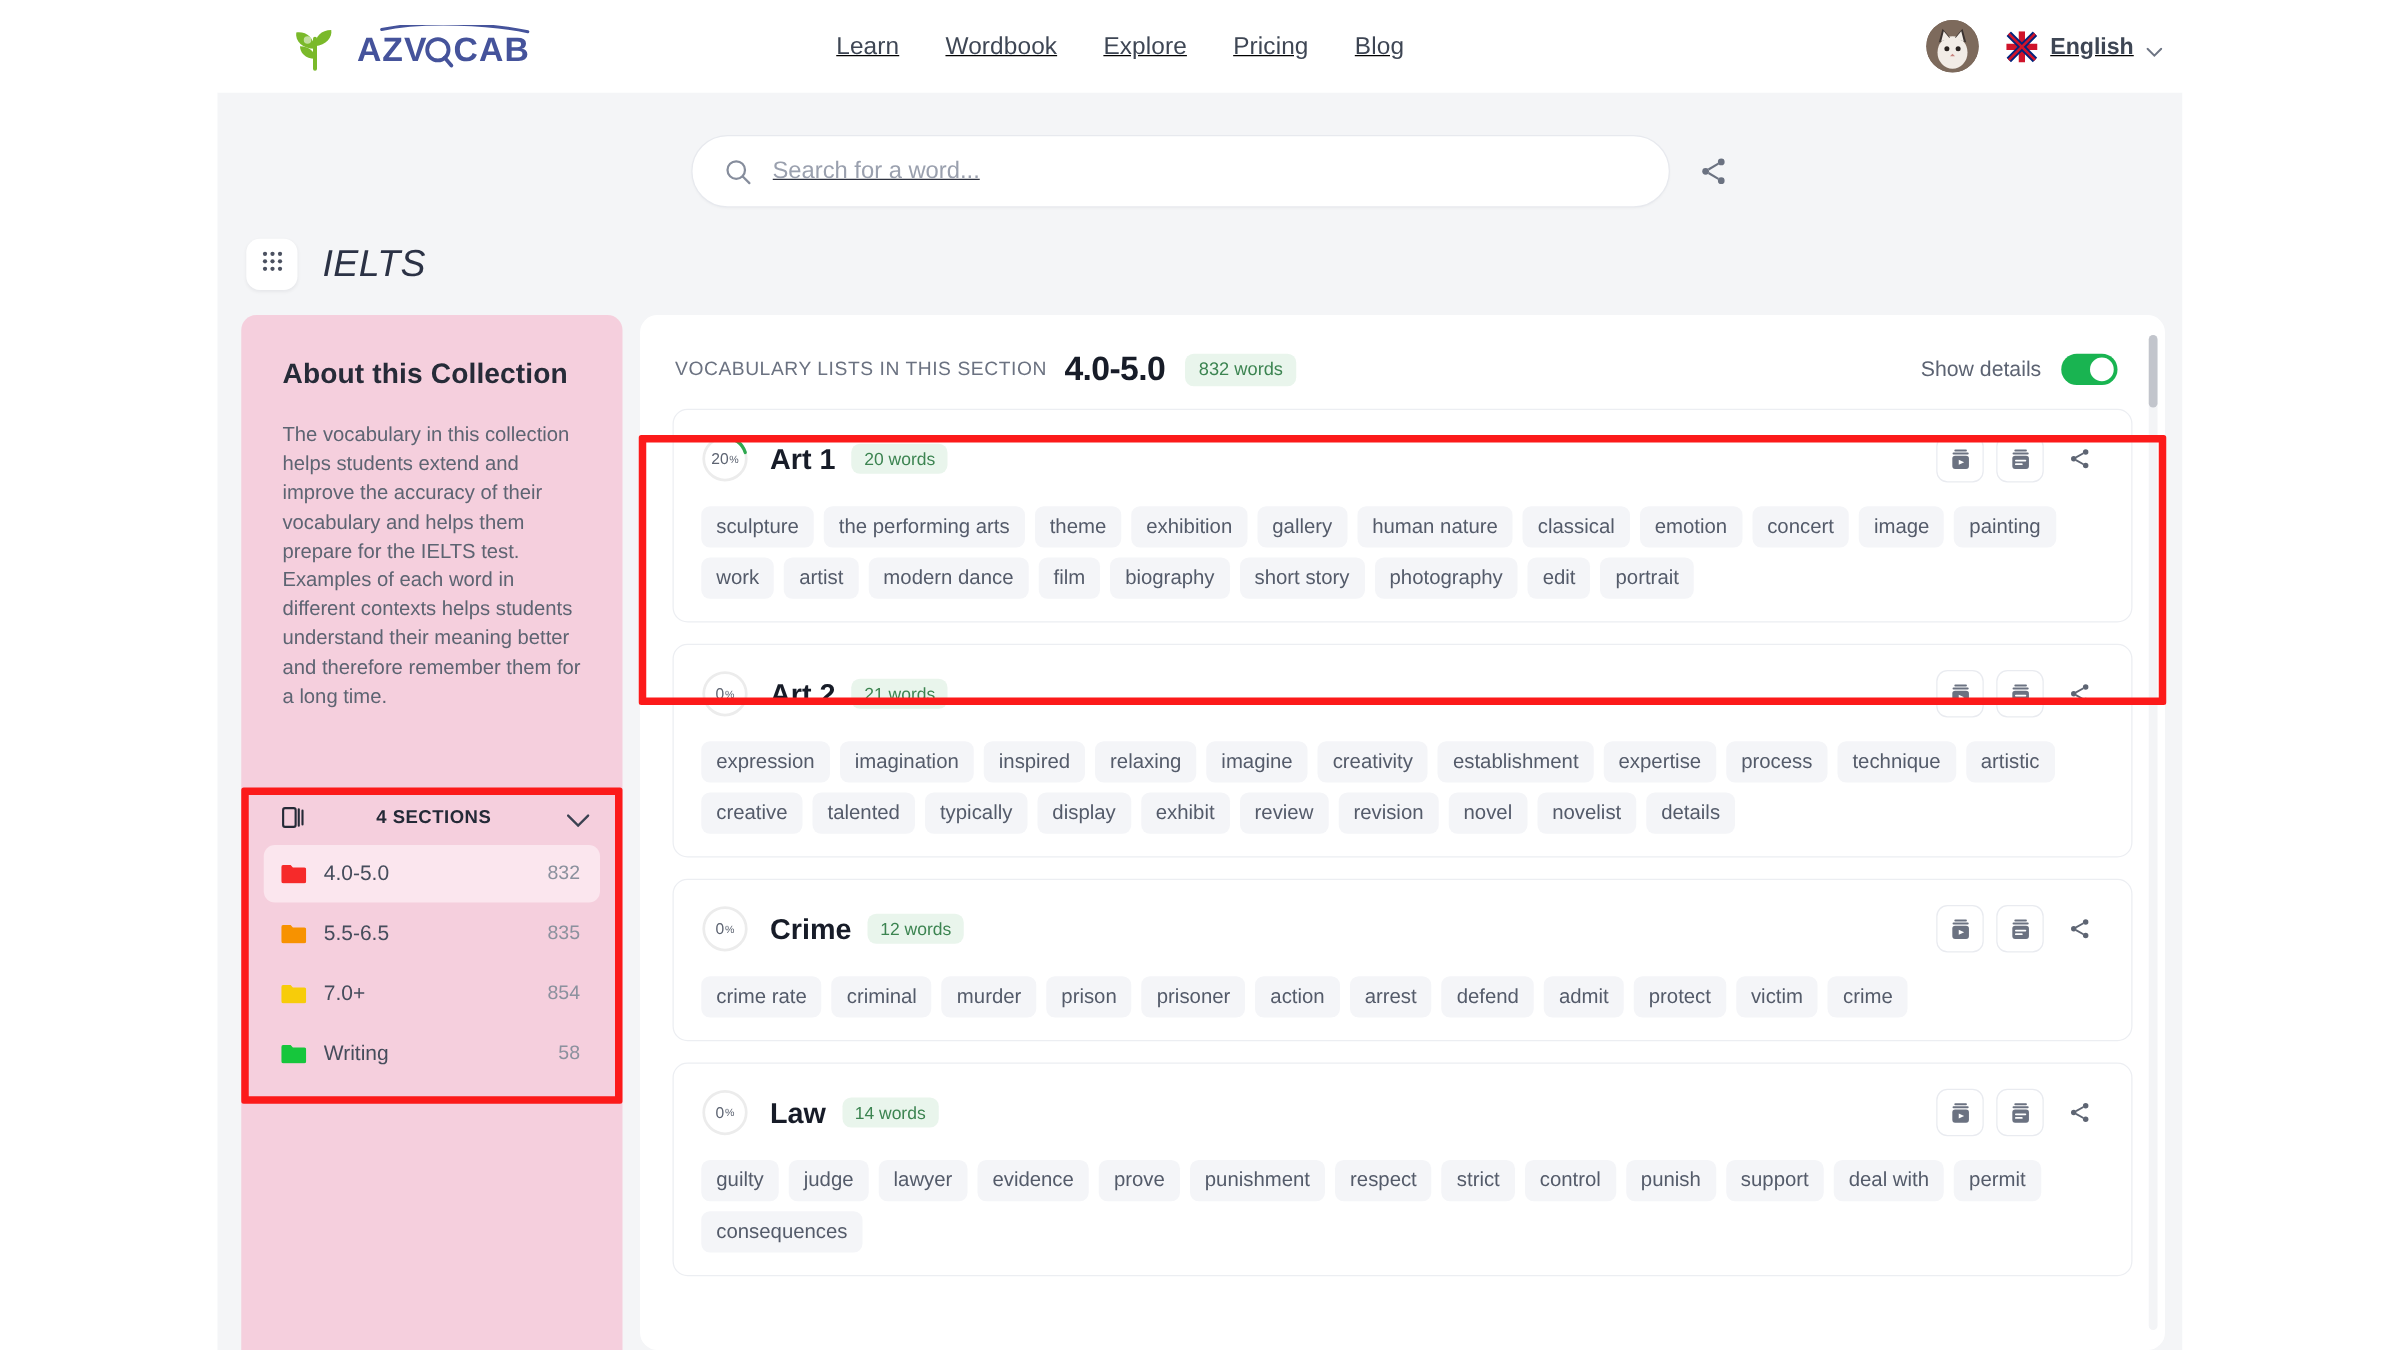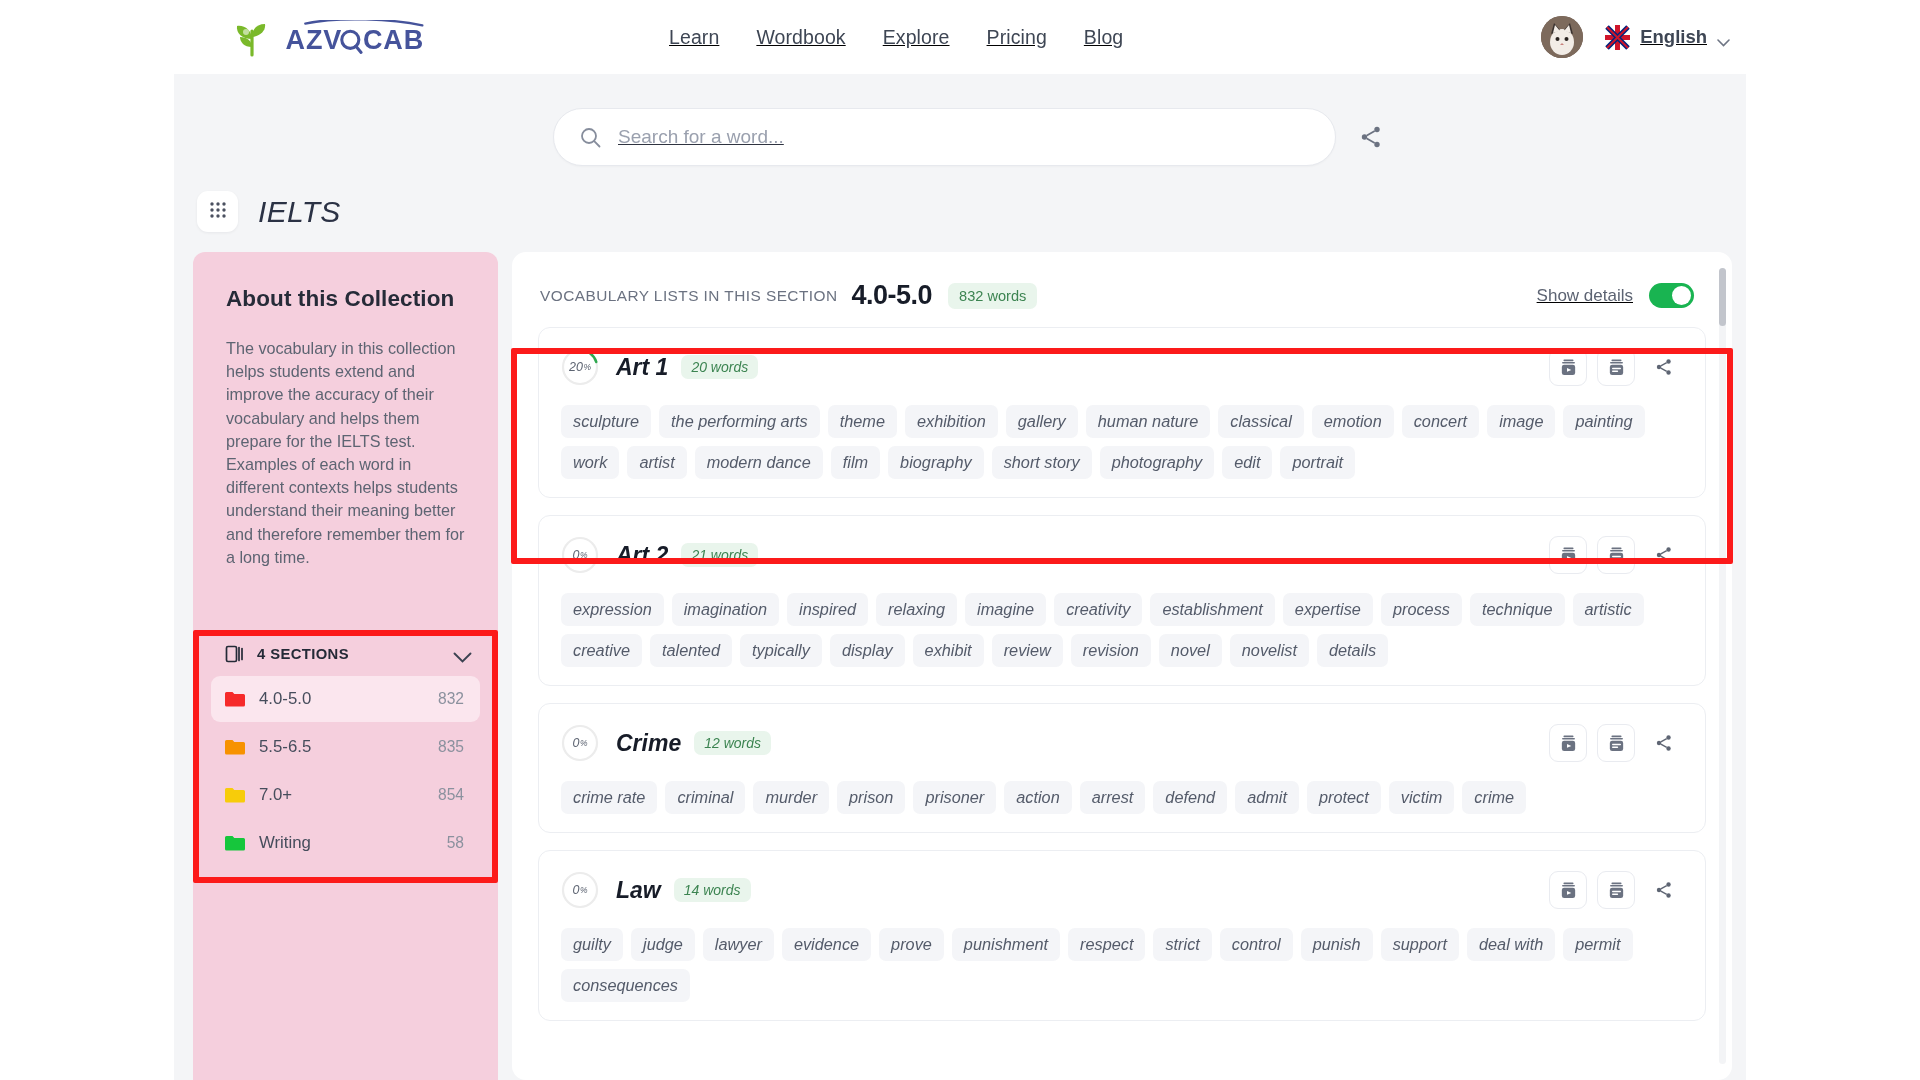--- a/index.html
+++ b/index.html
@@ -148,20 +148,21 @@
   .sections {
     position: absolute;
     left: 12px; top: 382px;
     width: 281px;
   }
   .sections-head {
     display: flex; align-items: center;
     padding: 0 14px 0 20px;
     height: 40px;
     cursor: pointer;
+    gap: 44px;
   }
   .book-icon { width: 20px; height: 20px; margin-right: 12px; flex:none; }
   .sections-title {
     font-size: 14.8px; font-weight: bold; color: #242a37; letter-spacing: .4px;
   }
   .sections-chev { margin-left: auto; width: 19px; height: 11px; }
   .sec-item {
     display: flex; align-items: center;
     height: 46px;
     margin: 2px 6px;
@@ -193,42 +194,41 @@
   .mh-range {
     font-size: 27px; font-weight: bold; color: #171c28;
     margin-left: 14px; letter-spacing: -.5px;
   }
   .badge {
     background: #e9f5ec; color: #3c8451;
     font-size: 14.6px;
     padding: 5px 11px; border-radius: 7px;
     margin-left: 16px;
   }
-  .mh-right { margin-left: auto; display: flex; align-items: center; gap: 16px; text-decoration: underline; }
+  .mh-right { margin-left: auto; display: flex; align-items: center; gap: 16px; }
   .mh-toggle-label { font-size: 17px; color: #5c6372; }
   .toggle {
     width: 45px; height: 25px; border-radius: 13px;
     background: #19b451; position: relative; cursor: pointer;
   }
   .toggle::after {
     content: ""; position: absolute;
     right: 3px; top: 3px;
     width: 19px; height: 19px; border-radius: 50%;
     background: #fff;
   }
 
   .lists { padding: 16px 26px 0 26px; }
 
   .listcard {
     border: 1px solid #eceef2;
     border-radius: 12px;
     padding: 20px 22px 18px 22px;
     margin-bottom: 17px;
     background: #fff;
-    font-style: italic;
   }
   .lc-head { display: flex; align-items: center; }
   .ring { width: 38px; height: 38px; flex: none; position: relative; }
   .ring svg { display: block; }
   .ring-text {
     position: absolute; inset: 0;
     display: flex; align-items: center; justify-content: center;
     font-size: 12.5px; color: #5d6472;
   }
   .ring-text .pct { font-size: 8.5px; margin-left: .5px; }

